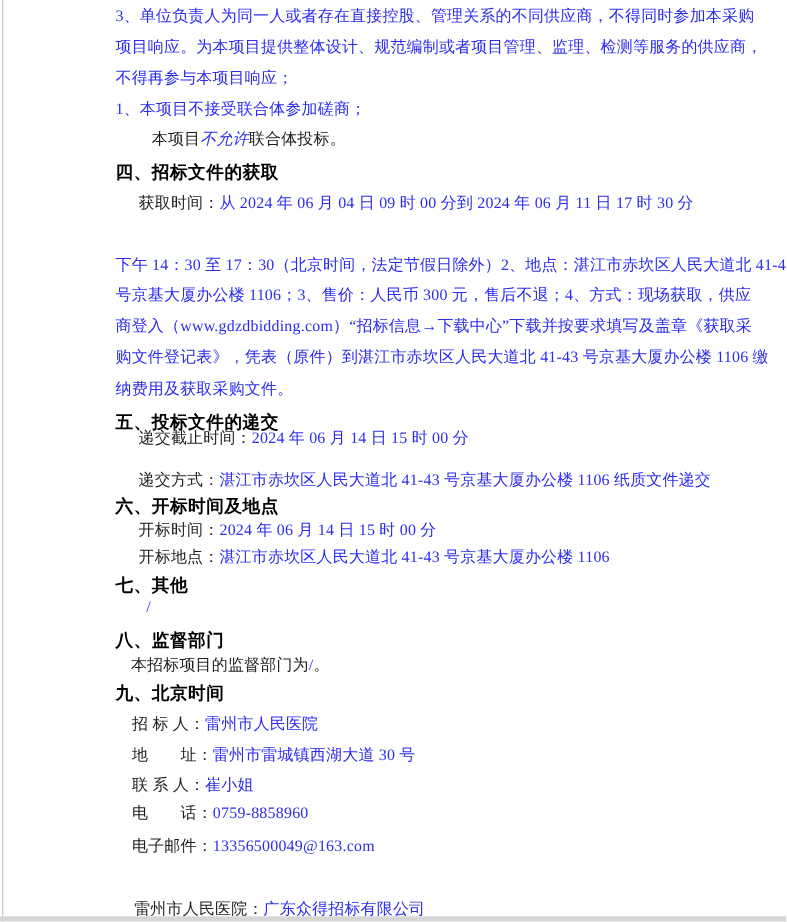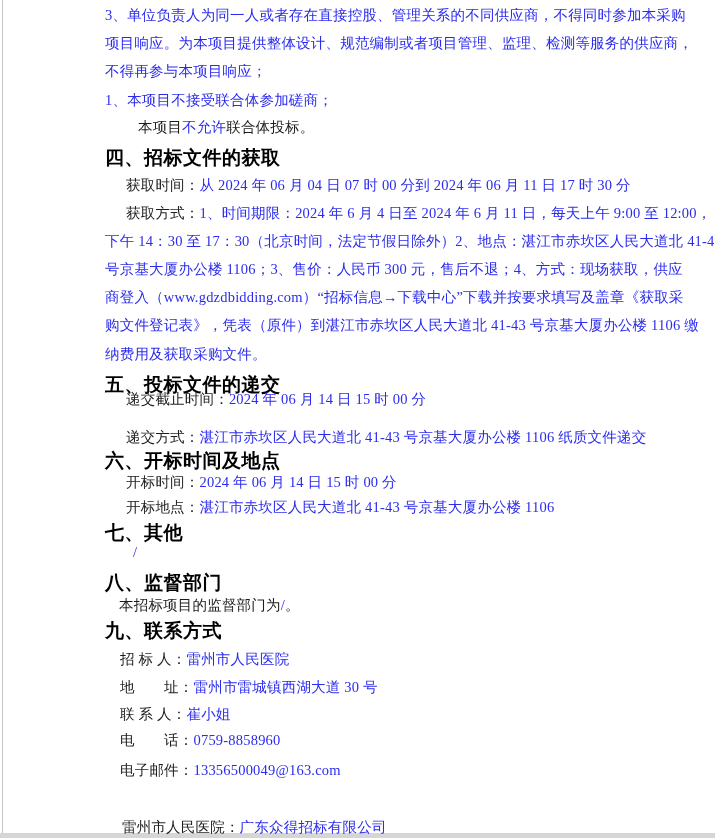--- a/index.html
+++ b/index.html
@@ -7,48 +7,45 @@
     position:relative;width:715px;height:838px;background:var(--page-bg,#ffffff);
     overflow:hidden;font-family:"Liberation Serif","DejaVu Serif",serif;
   }
   .edge-left{position:absolute;left:2px;top:0;bottom:0;width:1px;background:var(--edge-gray,#c4c4c4);}
   .strip-bottom{position:absolute;left:0;right:0;bottom:0;height:5px;background:var(--bottom-strip,#d6d6d6);}
   .ln{
     position:absolute;height:20px;line-height:20px;font-size:14.5px;
     white-space:nowrap;color:var(--body-black,#1c1c1c);letter-spacing:0.2px;
   }
   .hd{
-    position:absolute;height:22px;line-height:22px;font-size:19px;font-weight:700;
+    position:absolute;height:22px;line-height:22px;font-size:16px;font-weight:700;
     font-family:"Liberation Sans","DejaVu Sans",sans-serif;color:#000000;
     white-space:nowrap;letter-spacing:0.5px;
   }
   .blue{color:var(--link-blue,#2b2bee);}
-  .em-blue{color:var(--link-blue,#2b2bee);}
+  .em-blue{color:var(--link-blue,#2b2bee);font-style:italic;}
 </style>
 </head>
 <body>
 
 <div class="page">
   <div class="edge-left"></div>
   <div class="strip-bottom"></div>
 
   <div class="ln blue" style="top:5px;left:105px">3、单位负责人为同一人或者存在直接控股、管理关系的不同供应商，不得同时参加本采购</div>
   <div class="ln blue" style="top:33px;left:105px">项目响应。为本项目提供整体设计、规范编制或者项目管理、监理、检测等服务的供应商，</div>
   <div class="ln blue" style="top:61px;left:105px">不得再参与本项目响应；</div>
   <div class="ln blue" style="top:90px;left:105px">1、本项目不接受联合体参加磋商；</div>
   <div class="ln" style="top:117px;left:138px">
     <span>本项目</span><span class="em-blue">不允许</span><span>联合体投标。</span>
   </div>
 
   <div class="hd" style="top:147px;left:105px">四、招标文件的获取</div>
   <div class="ln" style="top:175px;left:126px">
-    <span>获取时间：</span><span class="blue">从 2024 年 06 月 04 日  07 时 00 分到 2024 年 06 月 11 日  17 时 30 分</span>
-  </div>
-  <div class="ln" style="top:203px;left:126px">
-    <span>获取方式：</span><span class="blue">1、时间期限：2024 年 6 月 4 日至 2024 年 6 月 11 日，每天上午 9:00 至 12:00，</span>
+    <span>获取时间：</span><span class="blue">从 2024 年 06 月 04 日  09 时 00 分到 2024 年 06 月 11 日  17 时 30 分</span>
   </div>
   <div class="ln blue" style="top:231px;left:105px">下午 14：30 至 17：30（北京时间，法定节假日除外）2、地点：湛江市赤坎区人民大道北 41-43</div>
   <div class="ln blue" style="top:259px;left:105px">号京基大厦办公楼 1106；3、售价：人民币 300 元，售后不退；4、方式：现场获取，供应</div>
   <div class="ln blue" style="top:287px;left:105px">商登入（www.gdzdbidding.com）“招标信息→下载中心”下载并按要求填写及盖章《获取采</div>
   <div class="ln blue" style="top:315px;left:105px">购文件登记表》，凭表（原件）到湛江市赤坎区人民大道北 41-43 号京基大厦办公楼 1106 缴</div>
   <div class="ln blue" style="top:344px;left:105px">纳费用及获取采购文件。</div>
 
   <div class="hd" style="top:374px;left:105px">五、投标文件的递交</div>
   <div class="ln" style="top:389px;left:126px">
     <span>递交截止时间：</span><span class="blue">2024 年 06 月 14 日  15 时 00 分</span>
@@ -66,21 +63,21 @@
   </div>
 
   <div class="hd" style="top:522px;left:105px">七、其他</div>
   <div class="ln blue" style="top:542px;left:133px">/</div>
 
   <div class="hd" style="top:572px;left:105px">八、监督部门</div>
   <div class="ln" style="top:595px;left:119px">
     <span>本招标项目的监督部门为</span><span class="blue">/</span><span>。</span>
   </div>
 
-  <div class="hd" style="top:620px;left:105px">九、联系方式</div>
+  <div class="hd" style="top:620px;left:105px">九、北京时间</div>
   <div class="ln" style="top:649px;left:120px">
     <span>招 标 人：</span><span class="blue">雷州市人民医院</span>
   </div>
   <div class="ln" style="top:677px;left:120px">
     <span>地　　址：</span><span class="blue">雷州市雷城镇西湖大道 30 号</span>
   </div>
   <div class="ln" style="top:704px;left:120px">
     <span>联 系 人：</span><span class="blue">崔小姐</span>
   </div>
   <div class="ln" style="top:730px;left:120px">

